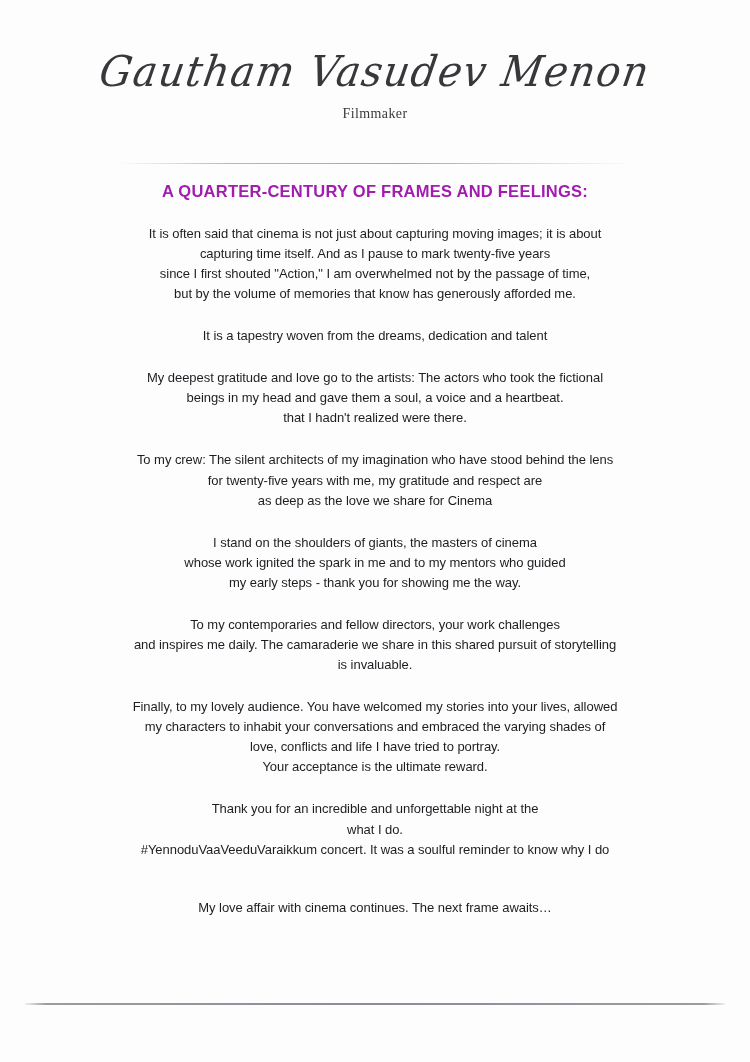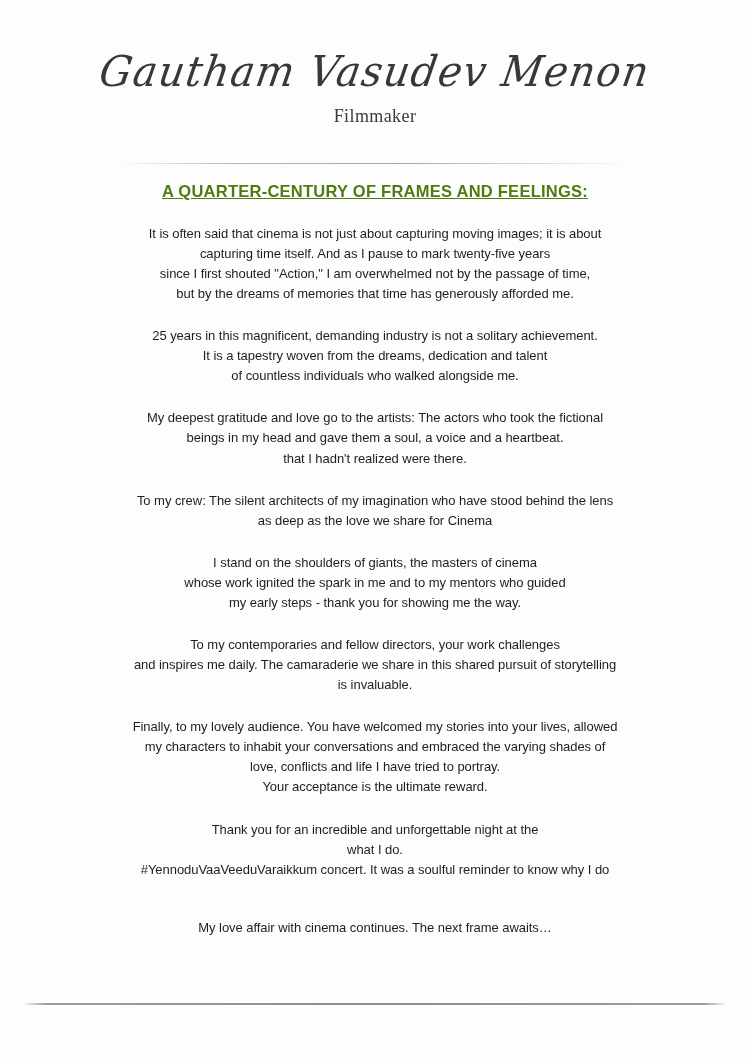--- a/index.html
+++ b/index.html
@@ -38,21 +38,21 @@
     color: #2a2a2e;
     transform: skewX(-9deg) scaleY(1.06);
     transform-origin: center center;
     white-space: nowrap;
     opacity: .93;
   }
 
   .role {
     margin-top: 14px;
     font-family: "Liberation Serif", serif;
-    font-size: 18px;
+    font-size: 14px;
     letter-spacing: .4px;
     color: #3a3a3e;
   }
 
   
   .rule-top {
     position: absolute;
     left: 118px;
     top: 163px;
     width: 514px;
@@ -84,24 +84,23 @@
     left: 0;
     top: 182px;
     width: 750px;
     text-align: center;
   }
 
   .headline {
     font-size: 16.5px;
     font-weight: 700;
     letter-spacing: .25px;
-    color: #4d7c0f;
+    color: #a21caf;
     margin: 0 0 22px 0;
     line-height: 1.2;
-    text-decoration: underline;
   }
 
   .para {
     margin: 0 0 22px 0;
     font-size: 13px;
     line-height: 1.545;
     color: #1e1e22;
     letter-spacing: -.05px;
   }
 
@@ -125,37 +124,36 @@
   <div class="rule-top"></div>
 
   <div class="content">
 
     <h1 class="headline">A QUARTER-CENTURY OF FRAMES AND FEELINGS:</h1>
 
     <p class="para">
       <span class="line">It is often said that cinema is not just about capturing moving images; it is about</span>
       <span class="line">capturing time itself. And as I pause to mark twenty-five years</span>
       <span class="line">since I first shouted "Action," I am overwhelmed not by the passage of time,</span>
-      <span class="line">but by the dreams of memories that time has generously afforded me.</span>
+      <span class="line">but by the volume of memories that know has generously afforded me.</span>
     </p>
 
     <p class="para">
-      <span class="line">25 years in this magnificent, demanding industry is not a solitary achievement.</span>
       <span class="line">It is a tapestry woven from the dreams, dedication and talent</span>
-      <span class="line">of countless individuals who walked alongside me.</span>
     </p>
 
     <p class="para">
       <span class="line">My deepest gratitude and love go to the artists: The actors who took the fictional</span>
       <span class="line">beings in my head and gave them a soul, a voice and a heartbeat.</span>
       <span class="line">that I hadn't realized were there.</span>
     </p>
 
     <p class="para">
       <span class="line">To my crew: The silent architects of my imagination who have stood behind the lens</span>
+      <span class="line">for twenty-five years with me, my gratitude and respect are</span>
       <span class="line">as deep as the love we share for Cinema</span>
     </p>
 
     <p class="para">
       <span class="line">I stand on the shoulders of giants, the masters of cinema</span>
       <span class="line">whose work ignited the spark in me and to my mentors who guided</span>
       <span class="line">my early steps - thank you for showing me the way.</span>
     </p>
 
     <p class="para">

